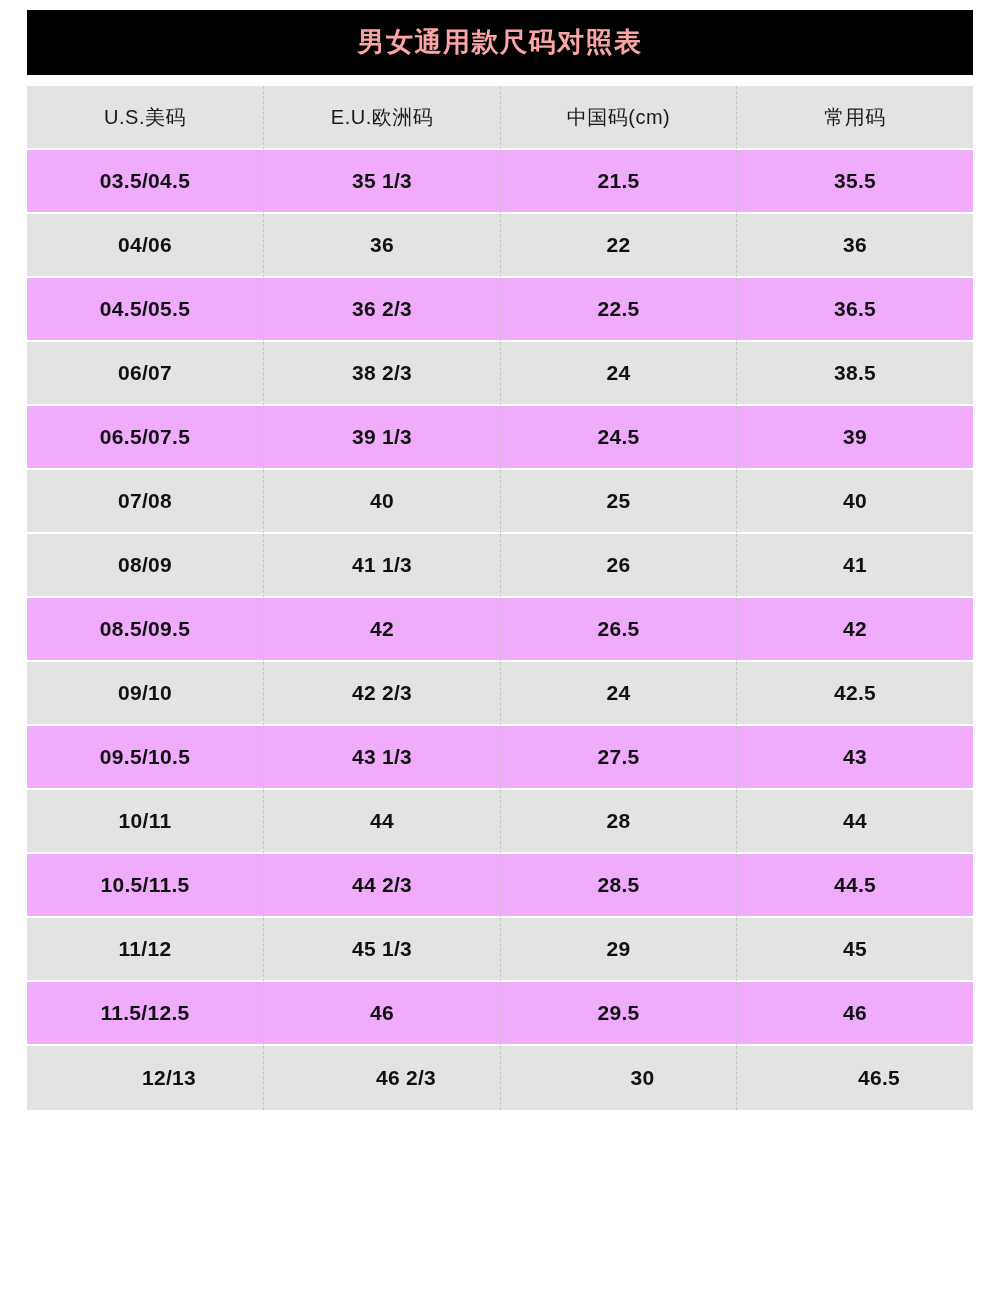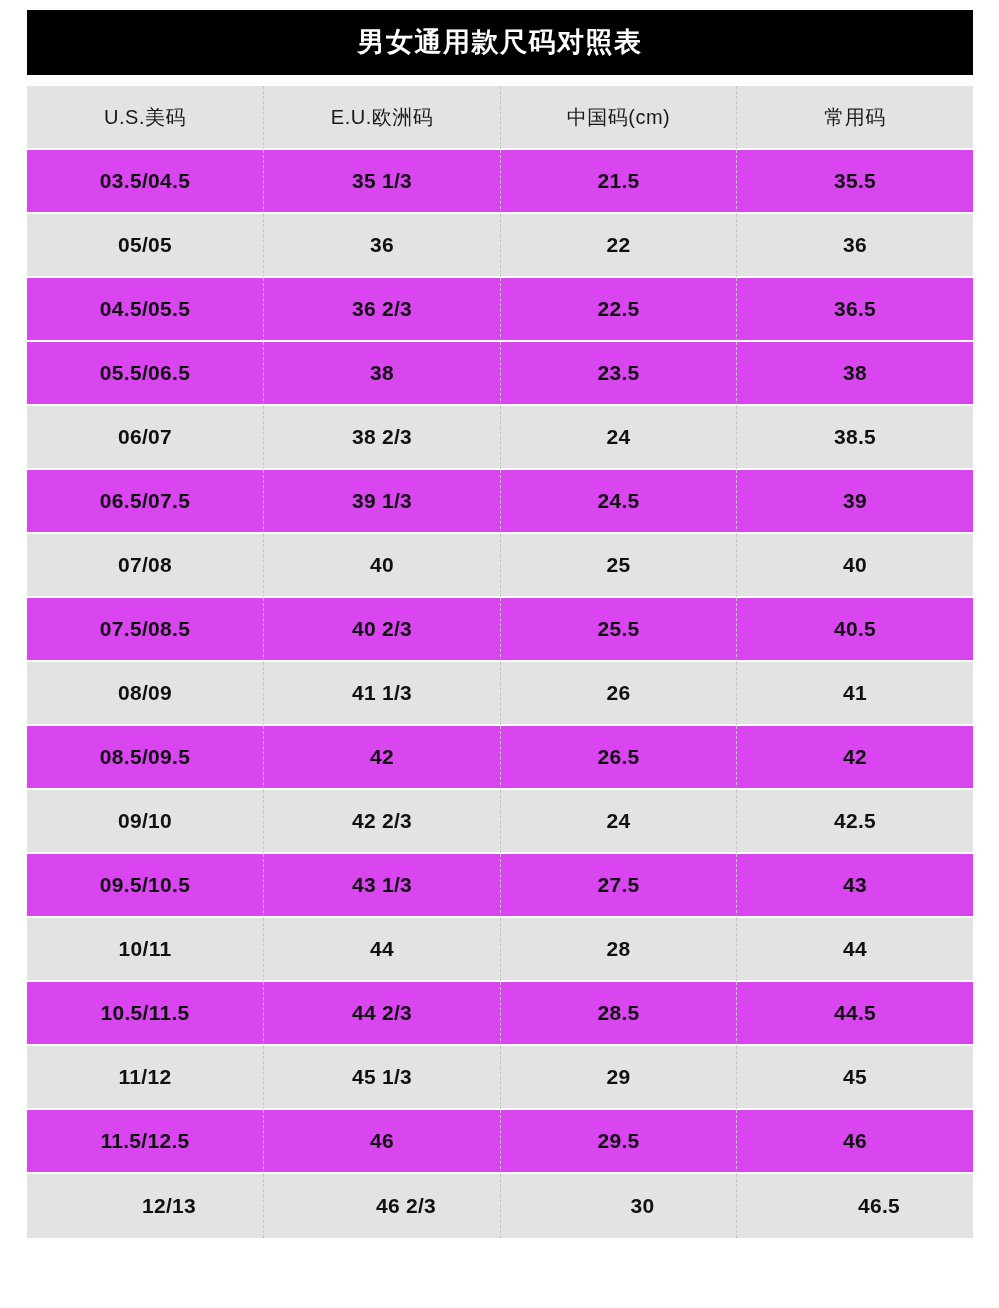--- a/index.html
+++ b/index.html
@@ -23,21 +23,21 @@
   .chart-title-bar {
     width: 946px;
     height: 65px;
     background: #000000;
     display: flex;
     align-items: center;
     justify-content: center;
   }
 
   .chart-title-text {
-    color: #ffffff;
+    color: #fca5a5;
     font-size: 27px;
     font-weight: bold;
     letter-spacing: 1.5px;
     line-height: 1;
   }
 
   
   .chart-table {
     width: 946px;
     margin-top: 11px;
@@ -74,21 +74,21 @@
     margin-top: 31px;
   }
 
   .chart-table tbody td {
     font-size: 21px;
     font-weight: 600;
     color: #111111;
     letter-spacing: 0.3px;
   }
 
-  .chart-table tbody tr.row-odd td  { background: #d946ef; }
+  .chart-table tbody tr.row-odd td  { background: #f0abfc; }
   .chart-table tbody tr.row-even td { background: #e3e3e3; }
 
   .chart-table tbody tr:last-child td { border-bottom: none; padding-left: 48px; }
 </style>
 </head>
 <body>
 
 <div class="size-chart">
 
   <div class="chart-title-bar">
@@ -111,61 +111,49 @@
       </tr>
     </thead>
     <tbody id="table-body">
         <tr class="row-odd">
           <td>03.5/04.5</td>
           <td>35 1/3</td>
           <td>21.5</td>
           <td>35.5</td>
         </tr>
         <tr class="row-even">
-          <td>05/05</td>
+          <td>04/06</td>
           <td>36</td>
           <td>22</td>
           <td>36</td>
         </tr>
         <tr class="row-odd">
           <td>04.5/05.5</td>
           <td>36 2/3</td>
           <td>22.5</td>
           <td>36.5</td>
         </tr>
-        <tr class="row-odd">
-          <td>05.5/06.5</td>
-          <td>38</td>
-          <td>23.5</td>
-          <td>38</td>
-        </tr>
         <tr class="row-even">
           <td>06/07</td>
           <td>38 2/3</td>
           <td>24</td>
           <td>38.5</td>
         </tr>
         <tr class="row-odd">
           <td>06.5/07.5</td>
           <td>39 1/3</td>
           <td>24.5</td>
           <td>39</td>
         </tr>
         <tr class="row-even">
           <td>07/08</td>
           <td>40</td>
           <td>25</td>
           <td>40</td>
         </tr>
-        <tr class="row-odd">
-          <td>07.5/08.5</td>
-          <td>40 2/3</td>
-          <td>25.5</td>
-          <td>40.5</td>
-        </tr>
         <tr class="row-even">
           <td>08/09</td>
           <td>41 1/3</td>
           <td>26</td>
           <td>41</td>
         </tr>
         <tr class="row-odd">
           <td>08.5/09.5</td>
           <td>42</td>
           <td>26.5</td>

